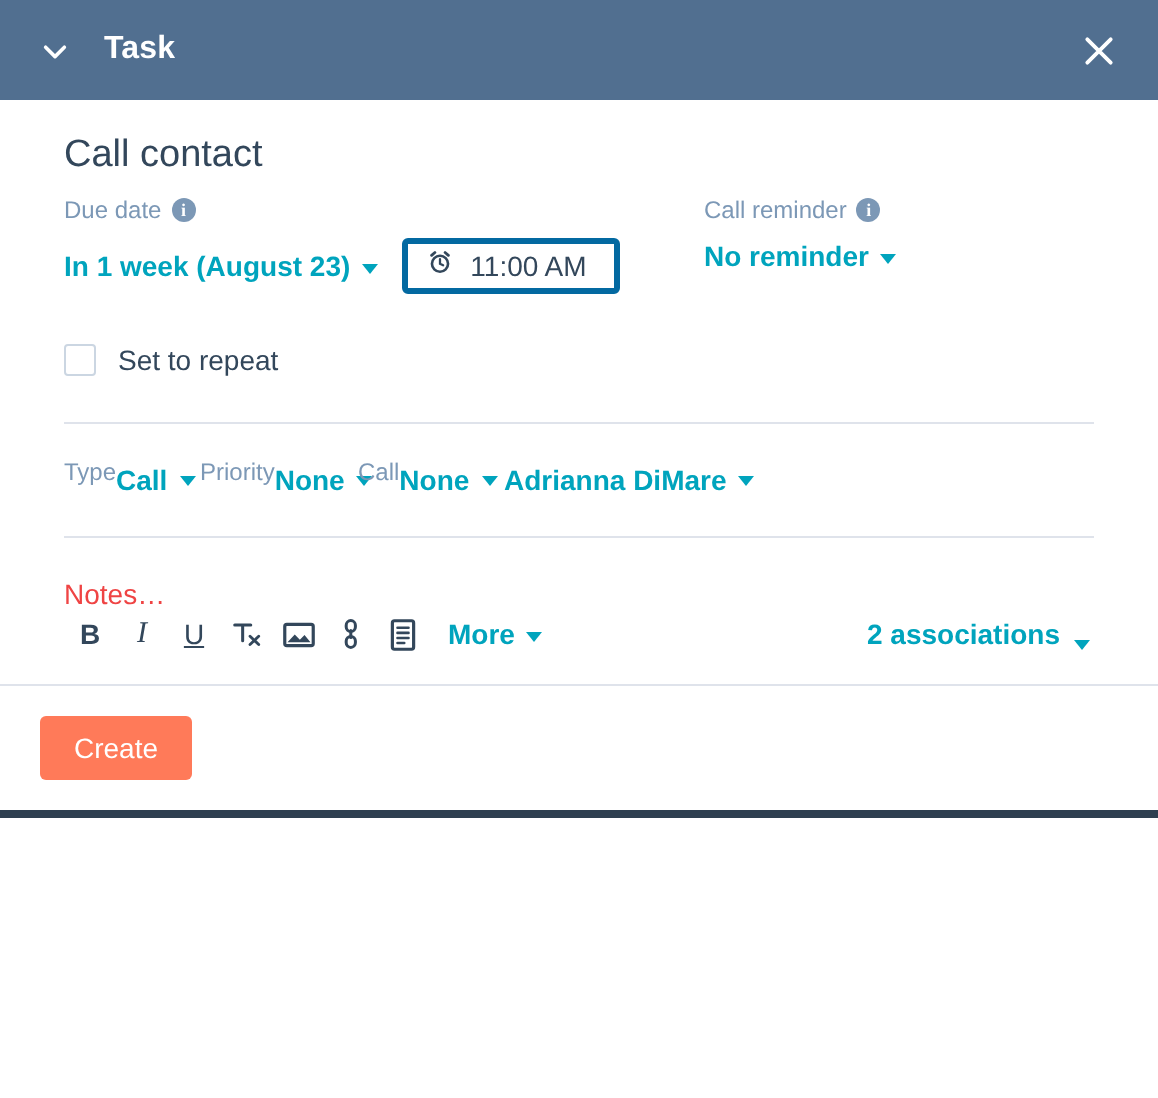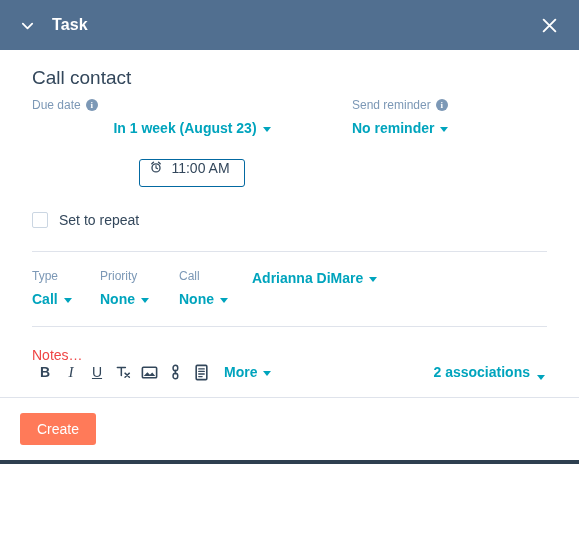--- a/index.html
+++ b/index.html
@@ -9,21 +9,21 @@
   body {
     width: 579px;
     height: 549px;
     overflow: hidden;
     background: #ffffff;
     font-family: "Liberation Sans", sans-serif;
     -webkit-font-smoothing: antialiased;
   }
   .modal {
     width: 579px;
-    height: 464px;
+    height: 409px;
     background: #ffffff;
     display: flex;
     flex-direction: column;
     position: relative;
     box-sizing: border-box;
   }
 
   
   .titlebar {
     height: 50px;
@@ -135,27 +135,28 @@
     margin-top: 2px;
     flex: 0 0 auto;
   }
 
   .duedate-row {
     display: flex;
     margin-top: 14px;
   }
   .duedate-col { display: flex; flex-direction: column; }
   .duedate-left { width: 320px; }
-  .duedate-controls { display: flex; align-items: center; gap: 22px; flex-direction: column; }
+  .duedate-controls { display: flex; align-items: center; gap: 12px; }
 
   .time-input {
-    border: 1px solid #0369a1;
+    border: 3px solid #0369a1;
     border-radius: 3px;
     height: 28px;
     display: flex;
+    align-items: center;
     gap: 8px;
     padding: 0 14px 0 9px;
     background: #ffffff;
     cursor: text;
     box-sizing: border-box;
   }
   .time-text {
     font-size: 14px;
     color: #33475b;
   }
@@ -188,21 +189,21 @@
     width: 100%;
     flex: 0 0 auto;
   }
   .divider-1 { margin-top: 23px; }
   .divider-2 { margin-top: 0; }
 
   .props-row {
     display: flex;
     padding: 17px 0 18px 0;
   }
-  .prop-col { display: flex; flex-direction: column; }
+  .prop-col { display: flex; flex-direction: row; }
   .prop-col.type { width: 68px; }
   .prop-col.priority { width: 79px; }
   .prop-col.queue { width: 73px; }
   .prop-col.assigned { flex: 1 1 auto; }
 
   .notes-area {
     flex: 1 1 auto;
     padding-top: 20px;
     min-height: 0;
   }
@@ -338,21 +339,21 @@
                 <path d="M8 6.4 L8 9 L9.8 9.9" fill="none" stroke="#33475b" stroke-width="1.3" stroke-linecap="round"></path>
                 <path d="M3.2 4.2 L5.1 2.6 M12.8 4.2 L10.9 2.6" fill="none" stroke="#33475b" stroke-width="1.6" stroke-linecap="round"></path>
               </svg>
             </span>
             <span class="time-text">11:00 AM</span>
           </span>
         </div>
       </div>
       <div class="duedate-col">
         <div class="field-label">
-          <span>Send reminder</span>
+          <span>Call reminder</span>
           <span class="info-icon">i</span>
         </div>
         <span class="link-select">
           <span>No reminder</span>
           <span class="caret-down"></span>
         </span>
       </div>
     </div>
 
     <div class="repeat-row">

